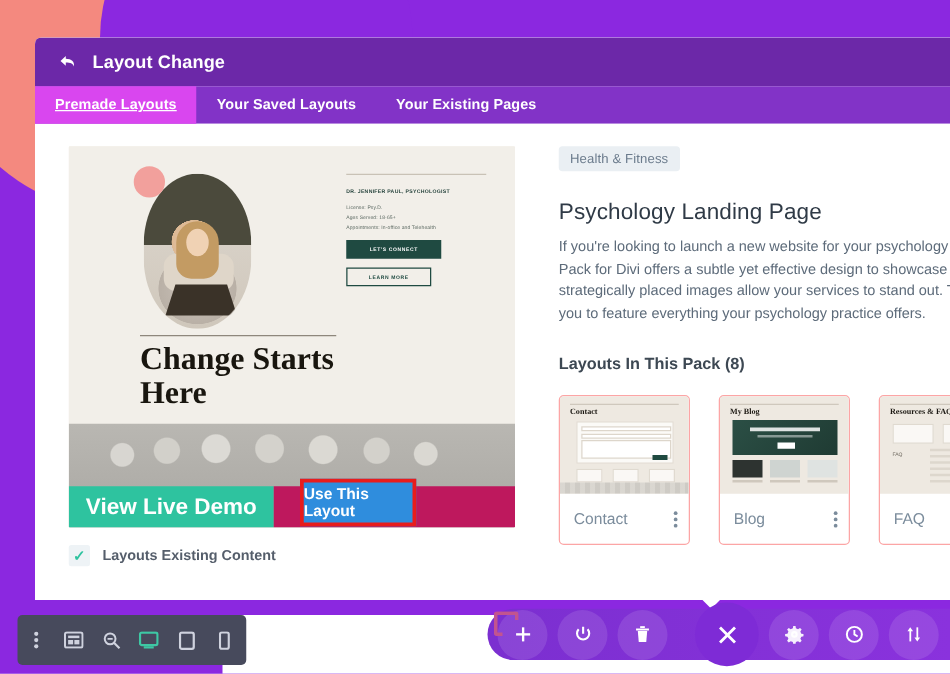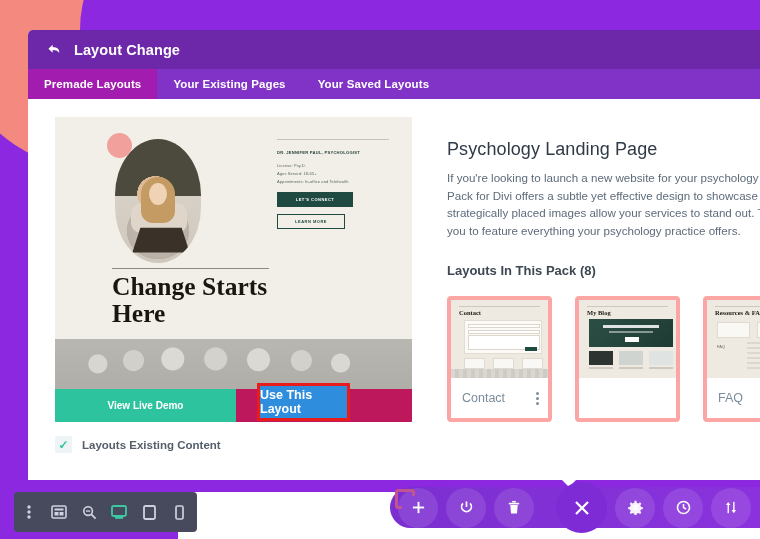--- a/index.html
+++ b/index.html
@@ -41,21 +41,21 @@
     margin-left: 9px; letter-spacing: .1px;
   }
   #tabbar {
     height: 30px; background: #8233c7; display: flex;
   }
   .tab {
     height: 30px; display:flex; align-items:center; justify-content:center;
     color:#fff; font-size:11.5px; font-weight:bold; padding: 0 16px;
     letter-spacing: .1px; white-space: nowrap;
   }
-  .tab.active { background: #a21caf; }
+  .tab.active { background: #d946ef; text-decoration: underline; }
 
   #modal-body { display:flex; background:#fff; height: 381px; }
 
   
   #preview-col { width: 412px; padding: 18px 0 0 27px; }
   #preview-frame {
     width: 357px; height: 305px; position: relative;
     background: #f2efe9; overflow: hidden;
     border-radius: 1px;
   }
@@ -124,23 +124,23 @@
       radial-gradient(circle at 45% 24%, #d4d2cc 0 11px, transparent 12px),
       radial-gradient(circle at 57% 25%, #dbd9d3 0 11px, transparent 12px),
       radial-gradient(circle at 69% 26%, #d3d1cb 0 10px, transparent 11px),
       radial-gradient(circle at 80% 29%, #dad8d2 0 9px, transparent 10px),
       linear-gradient(#b9b7b2, #a9a7a2);
   }
   #preview-actions {
     position:absolute; left:0; bottom:0; width:357px; height:33px; display:flex;
   }
   #btn-view-demo {
-    width:181px; background:#2ec39f; color:#fff;
+    width:164px; background:#2ec39f; color:#fff;
     display:flex; align-items:center; justify-content:center;
-    font-size:10px; font-weight:bold;
+    font-size:18px; font-weight:bold;
   }
   #btn-use-layout-zone {
     flex:1; background:#be185d; position:relative;
     display:flex; align-items:center; justify-content:center;
   }
   #btn-use-layout {
     position:absolute; left:21px; top:-6px; width:93px; height:38px;
     border:3px solid #e81c1c; background:#2f8ddd;
     display:flex; align-items:center; justify-content:center;
     color:#fff; font-size:12.5px; font-weight:bold;
@@ -167,21 +167,21 @@
   }
   #layout-desc {
     margin-top:9px; font-size:11.6px; line-height:17.5px; color:#5d6b7a;
     width: 420px; white-space: pre;
   }
   #pack-heading {
     margin-top:24px; font-size:13px; font-weight:bold; color:#3d4853; white-space:nowrap;
   }
   #cards { display:flex; gap:23px; margin-top:18px; }
   .card {
-    width:105px; border:4px solid #fca5a5; border-radius:4px;
+    width:105px; border:1px solid #fca5a5; border-radius:4px;
     background:#fff; overflow:hidden; flex:0 0 auto;
   }
   .card-thumb { height:78px; background:#eee9e1; position:relative; overflow:hidden; }
   .card-footer {
     height:40px; display:flex; align-items:center; justify-content:space-between;
     padding: 0 9px 0 11px;
   }
   .card-name { font-size:12.5px; color:#7b8c9c; }
   .kebab { display:flex; flex-direction:column; gap:2px; }
   .kebab i { width:3px; height:3px; border-radius:50%; background:#7b8c9c; display:block; }
@@ -280,22 +280,22 @@
     <span id="back-arrow">
       <svg width="15" height="15" viewBox="0 0 16 16">
           <path d="M6 3 1.5 7.2 6 11.4V8.6c4 0 6 .8 7 3.4.4-4.6-2-6.4-7-6.6V3z"></path>
         </svg>
     </span>
     <span id="modal-title">Layout Change</span>
   </div>
 
   <div id="tabbar">
     <div class="tab active">Premade Layouts</div>
+    <div class="tab">Your Saved Layouts</div>
     <div class="tab">Your Existing Pages</div>
-    <div class="tab">Your Saved Layouts</div>
   </div>
 
   <div id="modal-body">
 
     <div id="preview-col">
       <div id="preview-frame">
 
         <div id="demo-top">
           <div id="demo-pink-dot"></div>
           <div id="demo-photo">
@@ -329,20 +329,21 @@
         </div>
       </div>
 
       <div id="replace-row">
         <span id="replace-checkbox">✓</span>
         <span id="replace-label">Layouts Existing Content</span>
       </div>
     </div>
 
     <div id="info-col">
+      <span id="category-badge">Health &amp; Fitness</span>
       <h1 id="layout-title">Psychology Landing Page</h1>
       <div id="layout-desc">If you're looking to launch a new website for your psychology website, this Layout
 Pack for Divi offers a subtle yet effective design to showcase your practice. The
 strategically placed images allow your services to stand out. The pack also allows
 you to feature everything your psychology practice offers.</div>
       <div id="pack-heading">Layouts In This Pack (8)</div>
 
       <div id="cards">
 
         <div class="card">
@@ -379,20 +380,28 @@
               <div class="mini-hero-s"></div>
               <div class="mini-hero-b"></div>
             </div>
             <div class="mini-post" style="left:10px; background:#2d3330"></div>
             <div class="mini-post" style="left:40px"></div>
             <div class="mini-post" style="left:70px; background:#dfe3e1"></div>
             <div class="mini-post-cap" style="left:10px"></div>
             <div class="mini-post-cap" style="left:40px"></div>
             <div class="mini-post-cap" style="left:70px"></div>
           </div>
+          <div class="card-footer">
+            <span class="card-name">Blog</span>
+            <span class="kebab">
+                <i></i>
+                <i></i>
+                <i></i>
+              </span>
+          </div>
         </div>
 
         <div class="card">
           <div class="card-thumb">
             <div class="mini-rule"></div>
             <div class="mini-title">Resources &amp; FAQ</div>
             <div class="mini-col" style="left:10px"></div>
             <div class="mini-col" style="left:50px"></div>
             <div class="mini-faq-l">FAQ</div>
             <div class="mini-lines">

